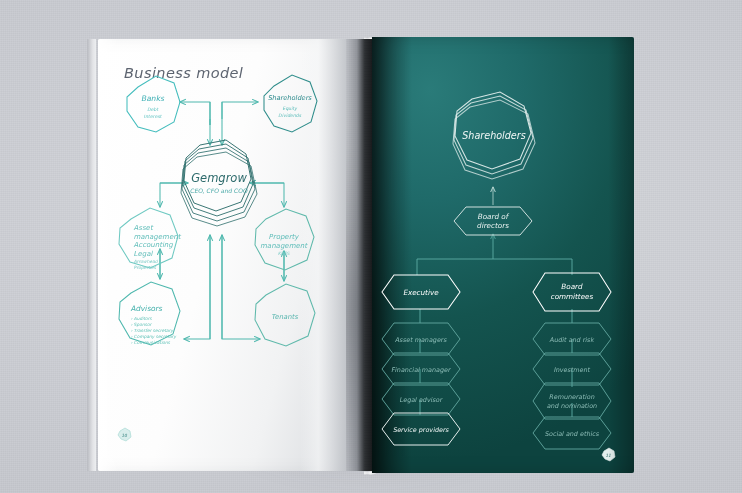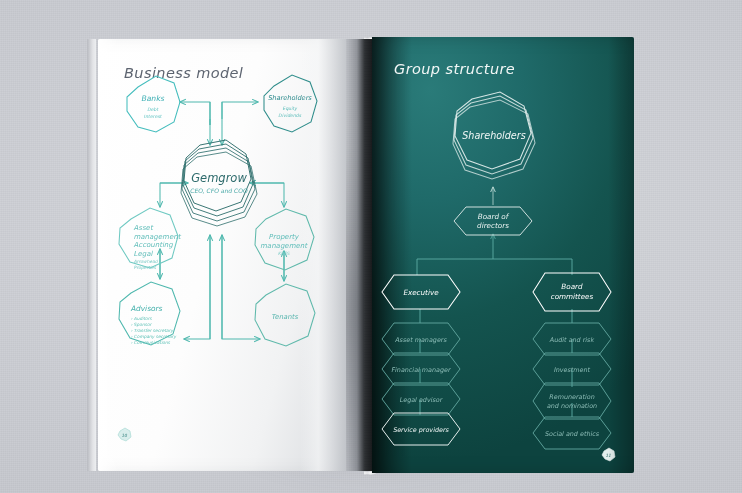--- a/index.html
+++ b/index.html
@@ -222,21 +222,20 @@
           <polygon points="22,392 27,389 32,392 33,398 28,402 23,400 20,396" fill="#d9eeec" stroke="#9fd6d0" stroke-width=".6"></polygon>
           <text x="26.5" y="398" text-anchor="middle" font-size="4.4" fill="#2d7d7a">10</text>
         </g>
       </svg>
     </div>
 
     <div class="gutter"></div>
 
     <div class="page-right">
 
-      <div class="ptitle right">Group structure</div>
 
       <svg class="canvas" viewBox="0 0 262 436">
         <defs>
           <marker id="ahR" markerWidth="7" markerHeight="7" refX="5.6" refY="3" orient="auto">
             <path d="M0,0.4 L5.8,3 L0,5.6" fill="none" stroke="#bcd9d5" stroke-width="1"></path>
           </marker>
           <marker id="ahR2" markerWidth="7" markerHeight="7" refX="5.6" refY="3" orient="auto">
             <path d="M0,0.4 L5.8,3 L0,5.6" fill="none" stroke="#4fa39b" stroke-width="1"></path>
           </marker>
         </defs>

